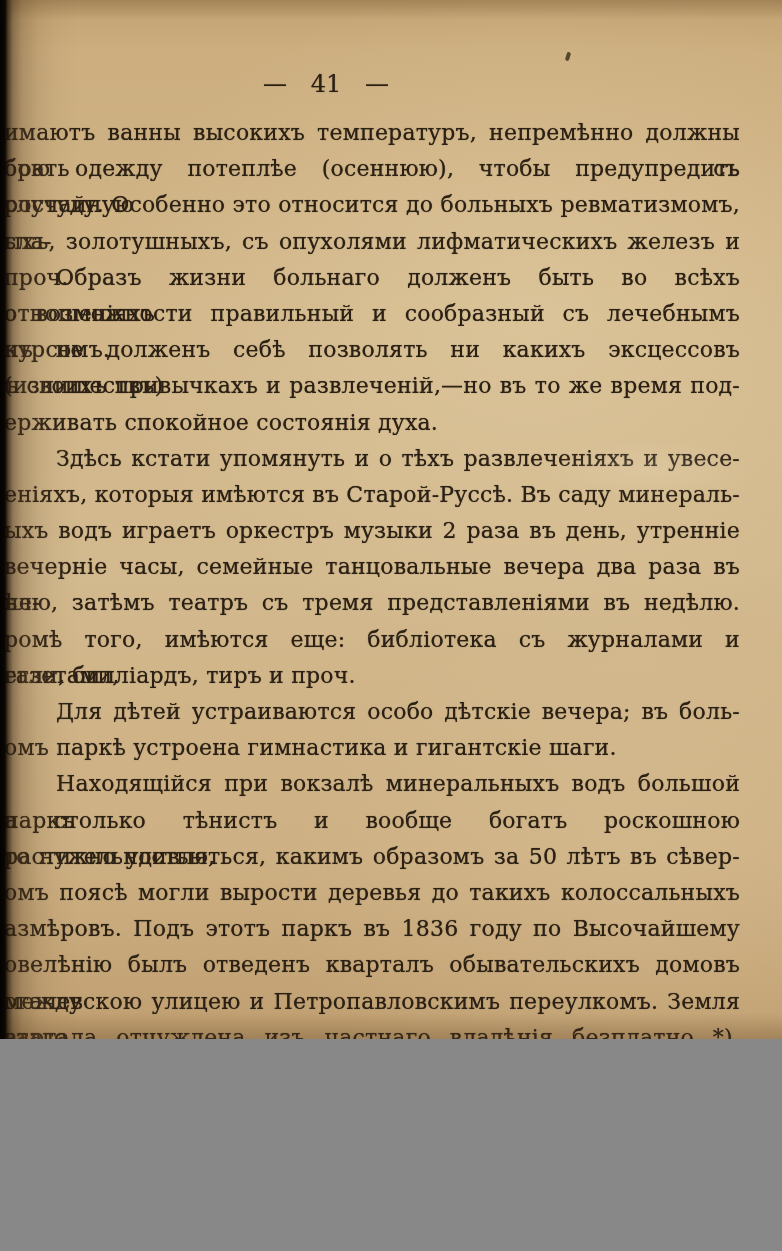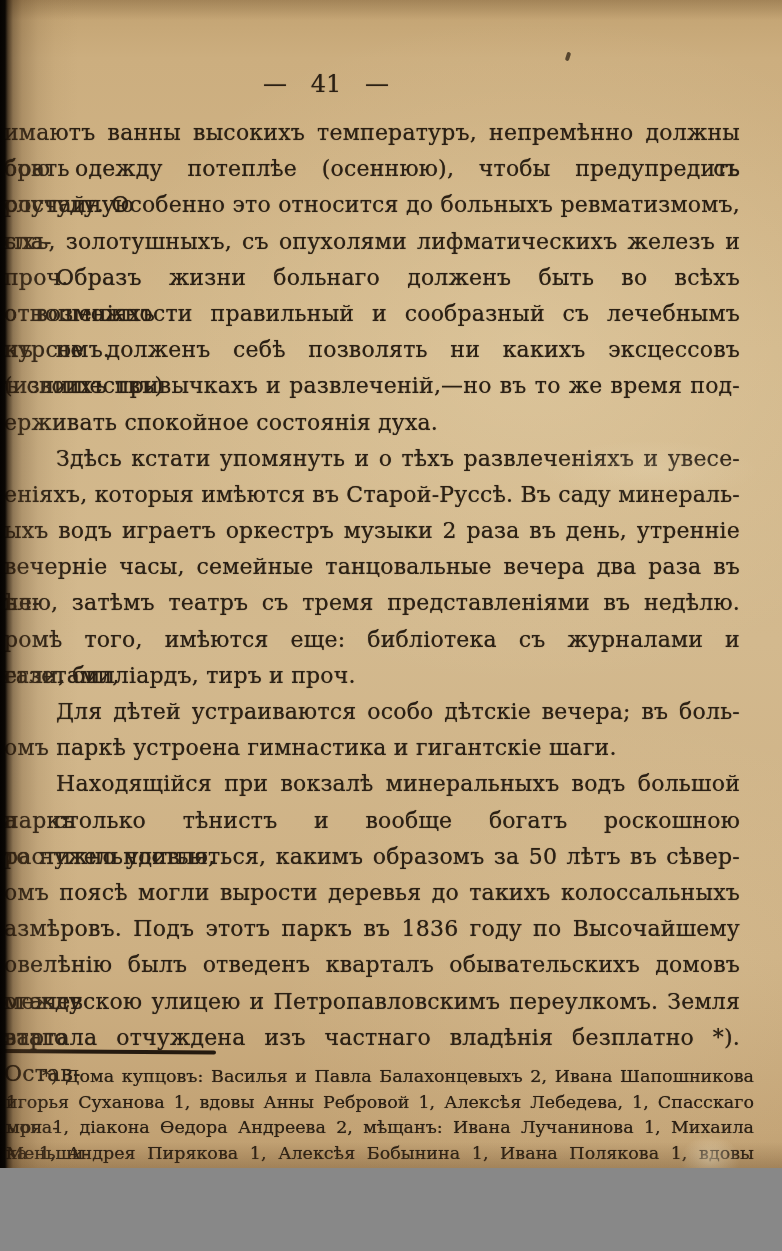--- a/index.html
+++ b/index.html
@@ -1,18 +1,18 @@
 <!DOCTYPE html>
 <html><head>
 <meta charset="utf-8">
 <style>
   html,body{margin:0;padding:0;background:#888;}
   .page{
     position:relative;
-    width:782px;height:1168px;
+    width:782px;height:1039px;
     overflow:hidden;
     font-family:"DejaVu Serif", serif;
     background:
       radial-gradient(ellipse 620px 480px at 68% 30%, rgba(255,243,210,0.22), rgba(255,243,210,0) 70%),
       radial-gradient(ellipse 500px 400px at 80% 85%, rgba(250,238,205,0.12), rgba(250,238,205,0) 70%),
       linear-gradient(180deg,#c2a271 0%,#ccae7f 5%,#d1b689 30%,#d3b98e 55%,#cdb083 82%,#c2a274 97%,#bd9c6e 100%);
     color:#2b2014;
   }
   .spine-shadow{
     position:absolute;left:0;top:0;bottom:0;width:78px;pointer-events:none;

